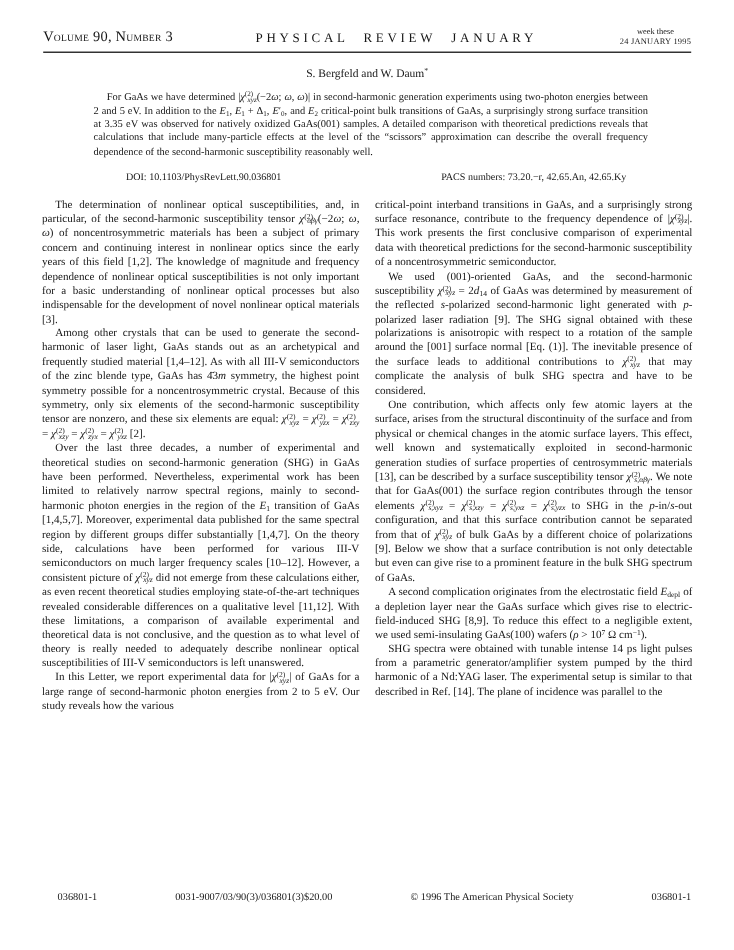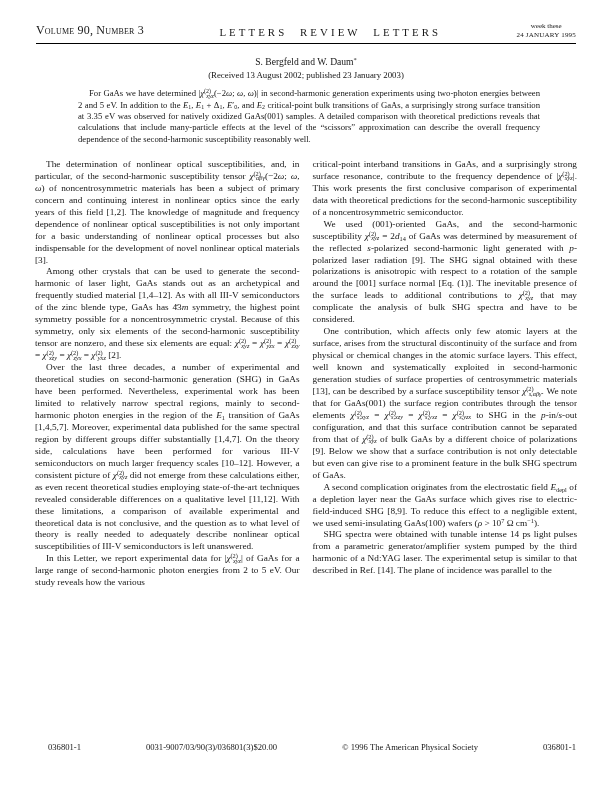--- a/index.html
+++ b/index.html
@@ -85,35 +85,38 @@
     font-size:8.6px;
   }
 </style>
 </head>
 <body>
 
 <div class="page">
 
   <header class="masthead">
     <div class="mast-volume">Volume 90, Number 3</div>
-    <div class="mast-journal">LETTERS REVIEW LETTERS</div>
+    <div class="mast-journal">PHYSICAL REVIEW JANUARY</div>
     <div class="mast-weekending">
       <div>week these</div>
       <div class="date">24 JANUARY 1995</div>
     </div>
   </header>
 
 
   <div class="authors">S. Bergfeld and W. Daum<sup>*</sup></div>
 
 
-  <div class="received">(Received 13 August 2002; published 23 January 2003)</div>
 
   <p class="abstract">For GaAs we have determined |<i>χ</i><sup>(2)</sup><sub class="stk"><i>xyz</i></sub>(−2<i>ω</i>; <i>ω</i>, <i>ω</i>)| in second-harmonic generation experiments using two-photon energies between 2 and 5 eV. In addition to the <i>E</i><sub>1</sub>, <i>E</i><sub>1</sub> + Δ<sub>1</sub>, <i>E</i>′<sub>0</sub>, and <i>E</i><sub>2</sub> critical-point bulk transitions of GaAs, a surprisingly strong surface transition at 3.35 eV was observed for natively oxidized GaAs(001) samples. A detailed comparison with theoretical predictions reveals that calculations that include many-particle effects at the level of the “scissors” approximation can describe the overall frequency dependence of the second-harmonic susceptibility reasonably well.</p>
 
+  <div class="doirow">
+    <span>DOI: 10.1103/PhysRevLett.90.036801</span>
+    <span>PACS numbers: 73.20.−r, 42.65.An, 42.65.Ky</span>
+  </div>
 
   <div class="cols">
     <div class="col">
       <p class="para">The determination of nonlinear optical susceptibilities, and, in particular, of the second-harmonic susceptibility tensor <i>χ</i><sup>(2)</sup><sub class="stk"><i>αβγ</i></sub>(−2<i>ω</i>; <i>ω</i>, <i>ω</i>) of noncentrosymmetric materials has been a subject of primary concern and continuing interest in nonlinear optics since the early years of this field [1,2]. The knowledge of magnitude and frequency dependence of nonlinear optical susceptibilities is not only important for a basic understanding of nonlinear optical processes but also indispensable for the development of novel nonlinear optical materials [3].</p>
       <p class="para">Among other crystals that can be used to generate the second-harmonic of laser light, GaAs stands out as an archetypical and frequently studied material [1,4–12]. As with all III-V semiconductors of the zinc blende type, GaAs has 4̄3<i>m</i> symmetry, the highest point symmetry possible for a noncentrosymmetric crystal. Because of this symmetry, only six elements of the second-harmonic susceptibility tensor are nonzero, and these six elements are equal: <i>χ</i><sup>(2)</sup><sub class="stk"><i>xyz</i></sub> = <i>χ</i><sup>(2)</sup><sub class="stk"><i>yzx</i></sub> = <i>χ</i><sup>(2)</sup><sub class="stk"><i>zxy</i></sub> = <i>χ</i><sup>(2)</sup><sub class="stk"><i>xzy</i></sub> = <i>χ</i><sup>(2)</sup><sub class="stk"><i>zyx</i></sub> = <i>χ</i><sup>(2)</sup><sub class="stk"><i>yxz</i></sub> [2].</p>
       <p class="para">Over the last three decades, a number of experimental and theoretical studies on second-harmonic generation (SHG) in GaAs have been performed. Nevertheless, experimental work has been limited to relatively narrow spectral regions, mainly to second-harmonic photon energies in the region of the <i>E</i><sub>1</sub> transition of GaAs [1,4,5,7]. Moreover, experimental data published for the same spectral region by different groups differ substantially [1,4,7]. On the theory side, calculations have been performed for various III-V semiconductors on much larger frequency scales [10–12]. However, a consistent picture of <i>χ</i><sup>(2)</sup><sub class="stk"><i>xyz</i></sub> did not emerge from these calculations either, as even recent theoretical studies employing state-of-the-art techniques revealed considerable differences on a qualitative level [11,12]. With these limitations, a comparison of available experimental and theoretical data is not conclusive, and the question as to what level of theory is really needed to adequately describe nonlinear optical susceptibilities of III-V semiconductors is left unanswered.</p>
       <p class="para">In this Letter, we report experimental data for |<i>χ</i><sup>(2)</sup><sub class="stk"><i>xyz</i></sub>| of GaAs for a large range of second-harmonic photon energies from 2 to 5 eV. Our study reveals how the various</p>
     </div>
     <div class="col">
       <p class="para cont">critical-point interband transitions in GaAs, and a surprisingly strong surface resonance, contribute to the frequency dependence of |<i>χ</i><sup>(2)</sup><sub class="stk"><i>xyz</i></sub>|. This work presents the first conclusive comparison of experimental data with theoretical predictions for the second-harmonic susceptibility of a noncentrosymmetric semiconductor.</p>

